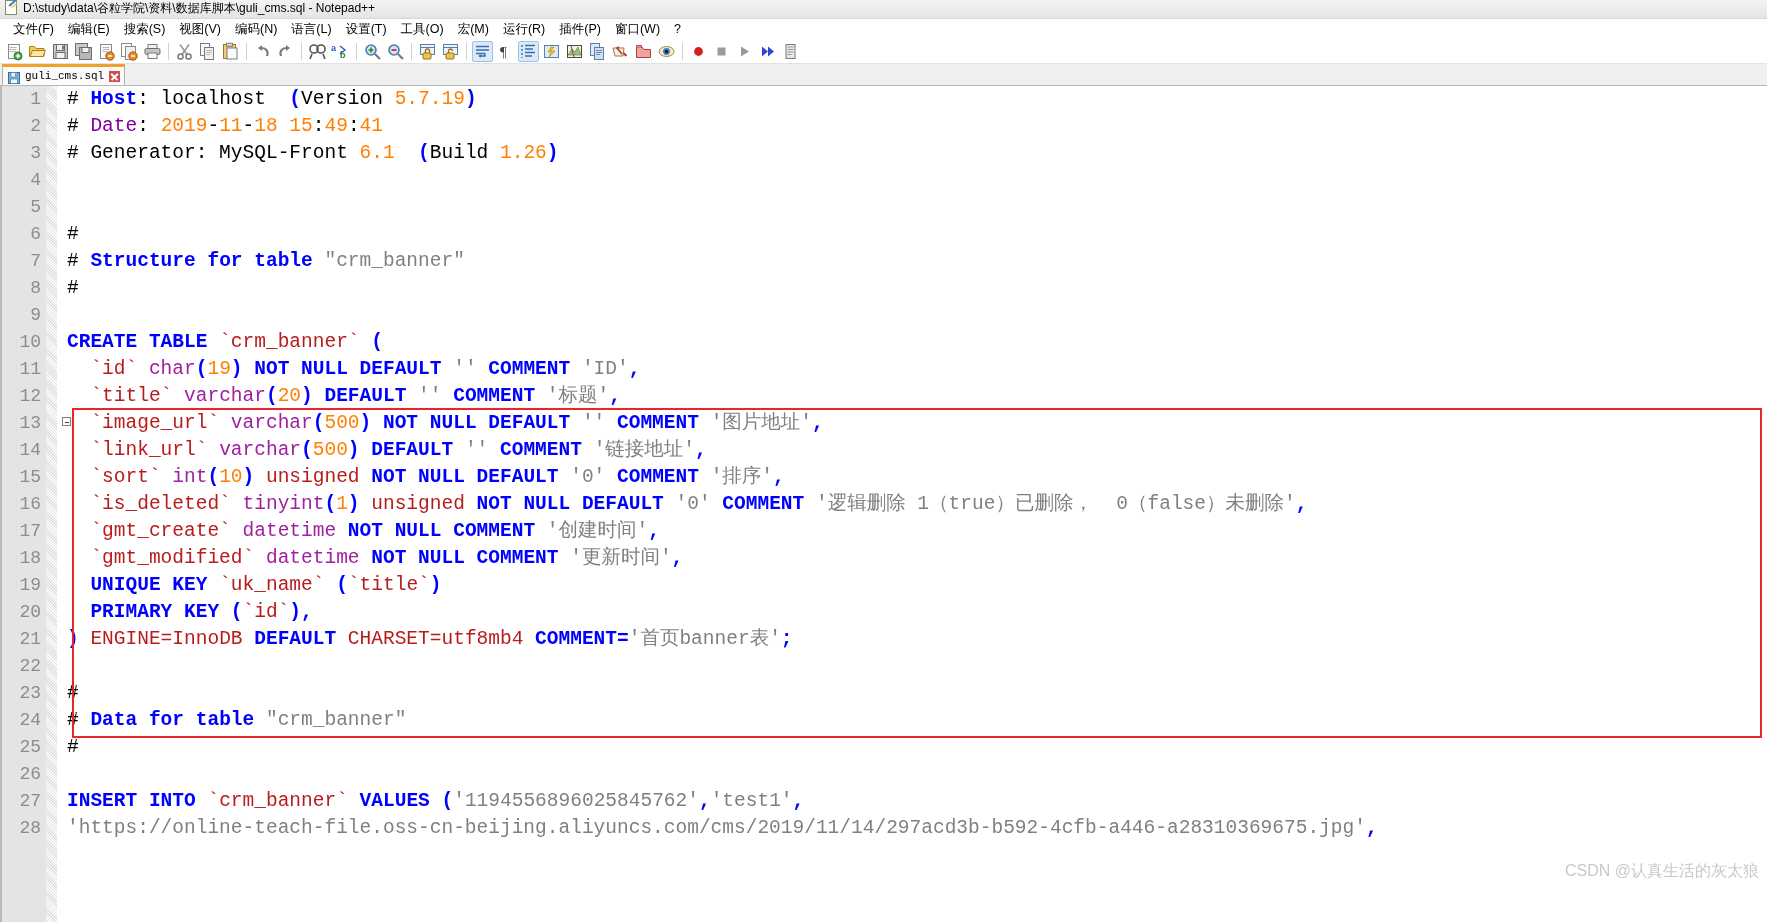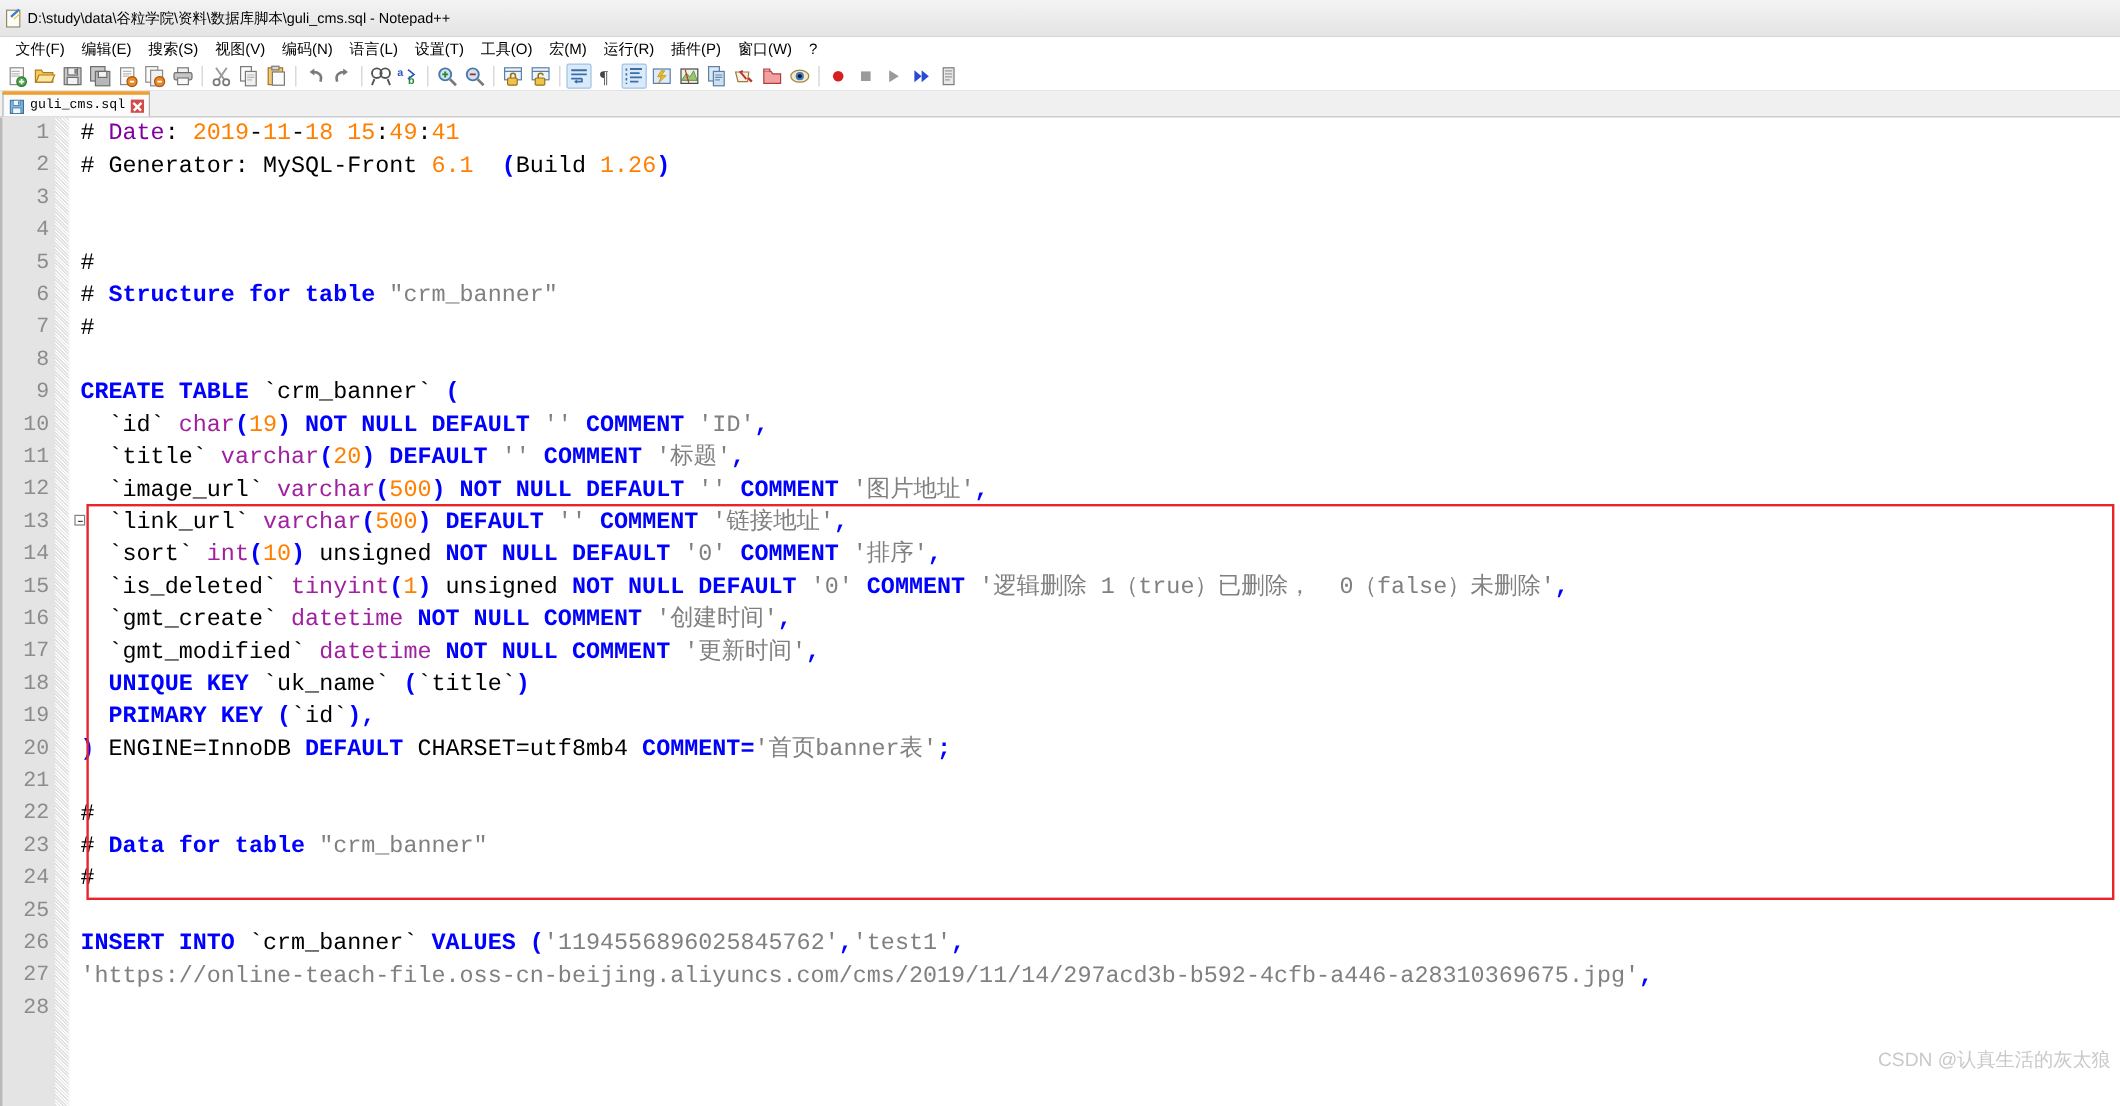--- a/index.html
+++ b/index.html
@@ -11,25 +11,25 @@
   body {
     width: 1767px;
     height: 922px;
     overflow: hidden;
     font-family: "Liberation Sans", sans-serif;
     -webkit-font-smoothing: antialiased;
   }
 
   
   .titlebar {
-    height: 31px;
+    height: 19px;
     background: linear-gradient(to bottom, #f3f3f3 0%, #eaeaea 60%, #e4e4e4 100%);
     border-bottom: 1px solid #d7d7d7;
     display: flex;
-    align-items: center;
+    align-items: flex-start;
     padding-left: 4px;
     box-sizing: border-box;
   }
   .title-icon {
     width: 14px; height: 14px;
     margin-right: 5px;
     position: relative;
     flex: 0 0 auto;
   }
   .title-icon .page {
@@ -200,21 +200,21 @@
   }
 
   
   .kw   { color: #0000ff; font-weight: bold; }
   .typ  { color: #a020a0; }
   .num  { color: #ff8000; }
   .str  { color: #808080; }
   .cmt  { color: #000000; }
   .cmtkw{ color: #0000ff; font-weight: bold; }
   .dtkw { color: #8000a0; }
-  .plain{ color: #000000; }
+  .plain{ color: #b91c1c; }
   .opr  { color: #0000ff; font-weight: bold; }
 
   
   .redbox {
     position: absolute;
     border: 2.5px solid #e8252a;
     pointer-events: none;
     box-sizing: border-box;
     z-index: 5;
   }
@@ -586,20 +586,21 @@
         <div class="lnum">26</div>
         <div class="lnum">27</div>
         <div class="lnum">28</div>
       </div>
   </div>
 
   <div class="fold-marker" style="left:62px; top:331px;"></div>
 
   <div class="code-area">
     <div id="codelines">
+        <div class="line"><span class="cmt"># </span><span class="cmtkw">Host</span><span class="cmt">: localhost  </span><span class="opr">(</span><span class="cmt">Version </span><span class="num">5.7.19</span><span class="opr">)</span></div>
         <div class="line"><span class="cmt"># </span><span class="dtkw">Date</span><span class="cmt">: </span><span class="num">2019</span><span class="cmt">-</span><span class="num">11</span><span class="cmt">-</span><span class="num">18 </span><span class="num">15</span><span class="cmt">:</span><span class="num">49</span><span class="cmt">:</span><span class="num">41</span></div>
         <div class="line"><span class="cmt"># Generator: MySQL-Front </span><span class="num">6.1</span><span class="cmt">  </span><span class="opr">(</span><span class="cmt">Build </span><span class="num">1.26</span><span class="opr">)</span></div>
         <div class="line">&nbsp;</div>
         <div class="line">&nbsp;</div>
         <div class="line"><span class="cmt">#</span></div>
         <div class="line"><span class="cmt"># </span><span class="cmtkw">Structure for table </span><span class="str">"crm_banner"</span></div>
         <div class="line"><span class="cmt">#</span></div>
         <div class="line">&nbsp;</div>
         <div class="line"><span class="kw">CREATE TABLE </span><span class="plain">`crm_banner`</span><span class="plain"> </span><span class="kw">(</span></div>
         <div class="line"><span class="plain">  `id` </span><span class="typ">char</span><span class="kw">(</span><span class="num">19</span><span class="kw">)</span><span class="plain"> </span><span class="kw">NOT NULL DEFAULT </span><span class="str">''</span><span class="plain"> </span><span class="kw">COMMENT </span><span class="str">'ID'</span><span class="kw">,</span></div>

